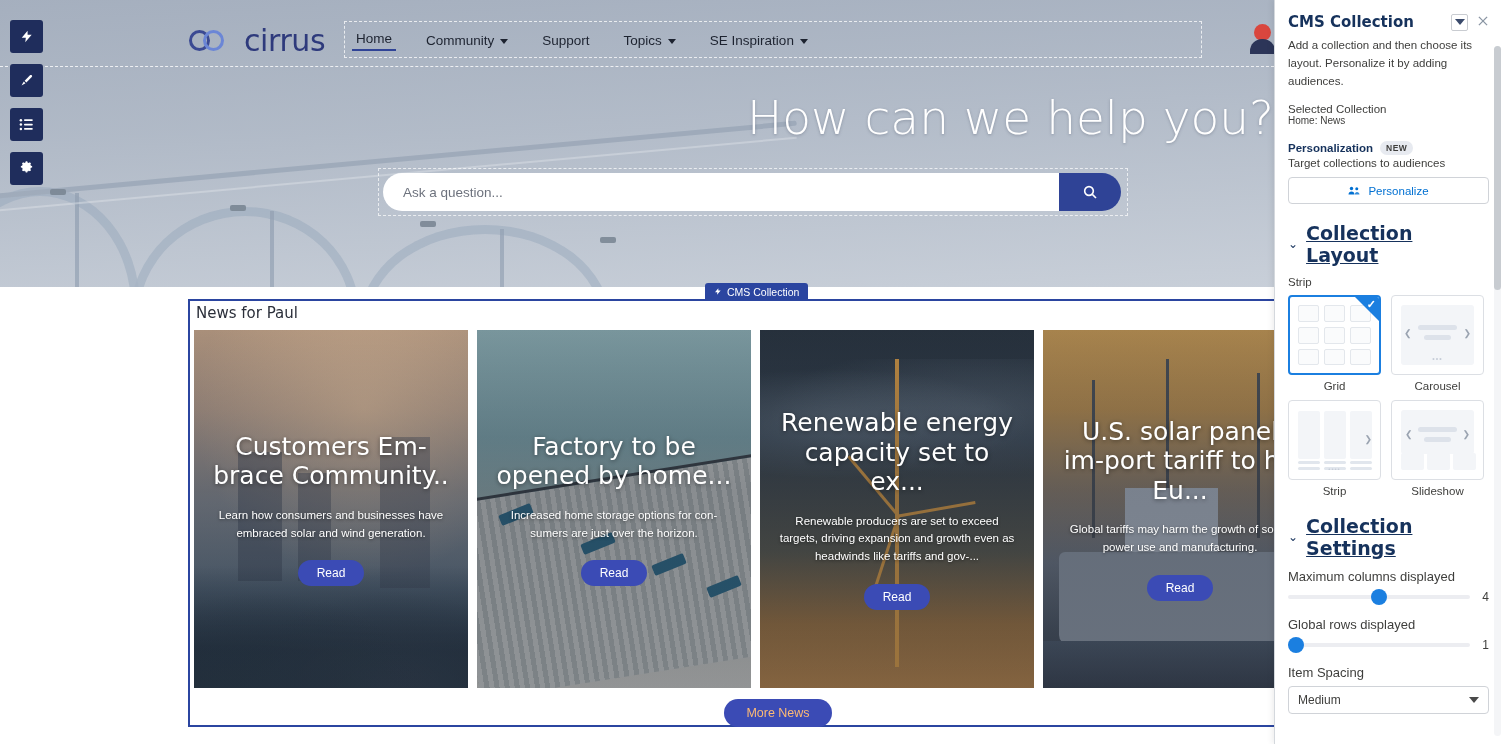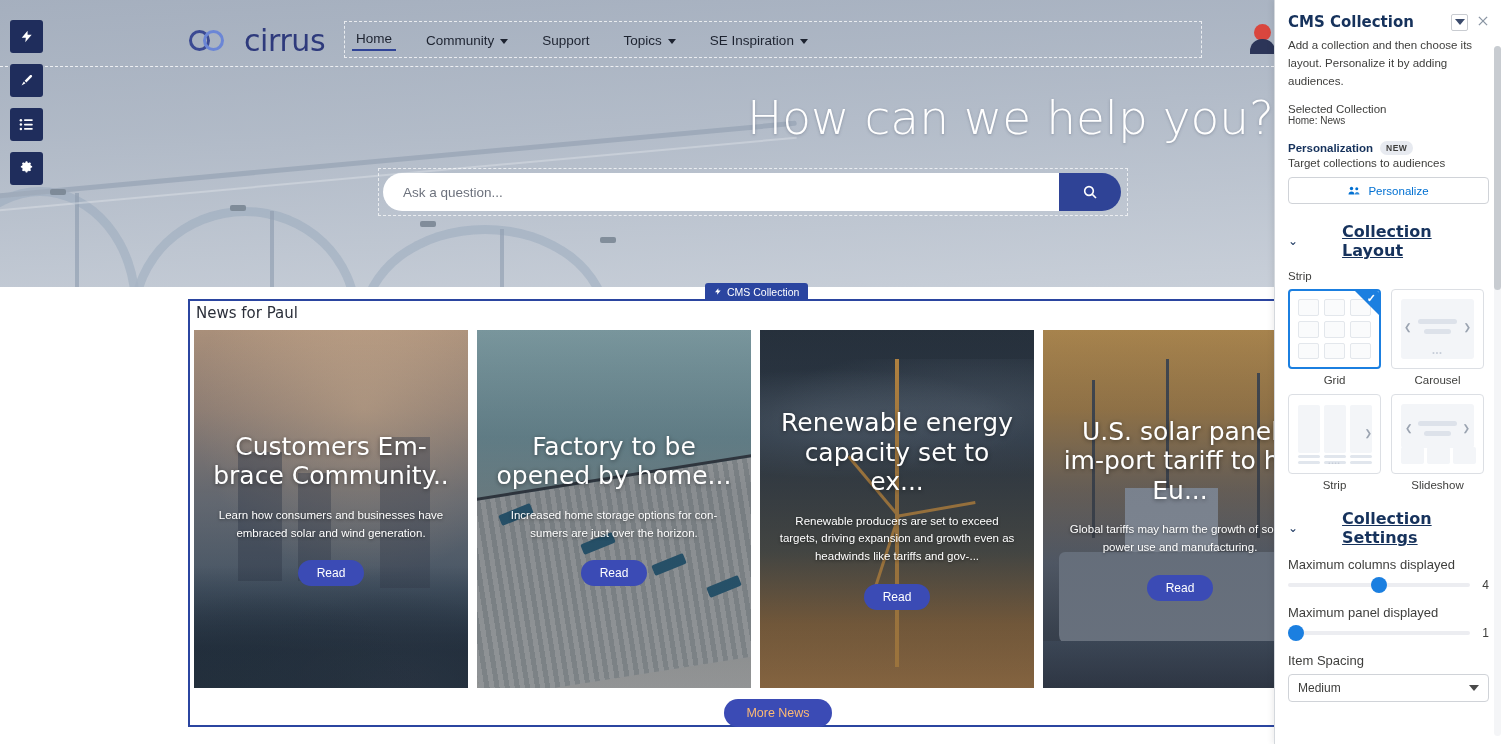--- a/index.html
+++ b/index.html
@@ -262,22 +262,22 @@
     letter-spacing: .5px; padding: 2px 6px; border-radius: 9px;
   }
   .pers-sub { font-size: 11.5px; color: #3e3e3c; margin-bottom: 8px; }
 
   .section-head {
     display: flex; align-items: center; gap: 8px; margin: 18px 0 10px;
     cursor: pointer;
   }
   .section-head .chev { color: #16325c; font-size: 12px; line-height: 1; }
   .section-head .st {
-    font-size: 16px; font-weight: 700; color: #16325c;
-    text-decoration: underline; font-family:"DejaVu Sans", sans-serif;margin-left:36px;
+    font-size: 19px; font-weight: 700; color: #16325c;
+    text-decoration: underline; font-family:"DejaVu Sans", sans-serif;
   }
 
   .sub-label { font-size: 11.5px; color: #3e3e3c; margin-bottom: 7px; }
 
   .layout-grid { display: grid; grid-template-columns: 93px 93px; gap: 8px 10px; }
   .layout-cell { display: flex; flex-direction: column; align-items: center; }
   .thumb {
     position: relative; width: 93px; height: 80px; border: 1px solid #dcdfe4;
     border-radius: 4px; background: #fff; overflow: hidden; cursor: pointer;
   }
@@ -663,21 +663,21 @@
       </div>
 
       <div class="slider-label">Maximum columns displayed</div>
       <div class="slider-row">
         <div class="track">
           <span class="knob" style="left:calc(50% - 8px);"></span>
         </div>
         <span class="slider-val">4</span>
       </div>
 
-      <div class="slider-label">Maximum panel displayed</div>
+      <div class="slider-label">Global rows displayed</div>
       <div class="slider-row">
         <div class="track">
           <span class="knob" style="left:0;"></span>
         </div>
         <span class="slider-val">1</span>
       </div>
 
       <div class="slider-label">Item Spacing</div>
       <div class="select-box">
         <span>Medium</span>

